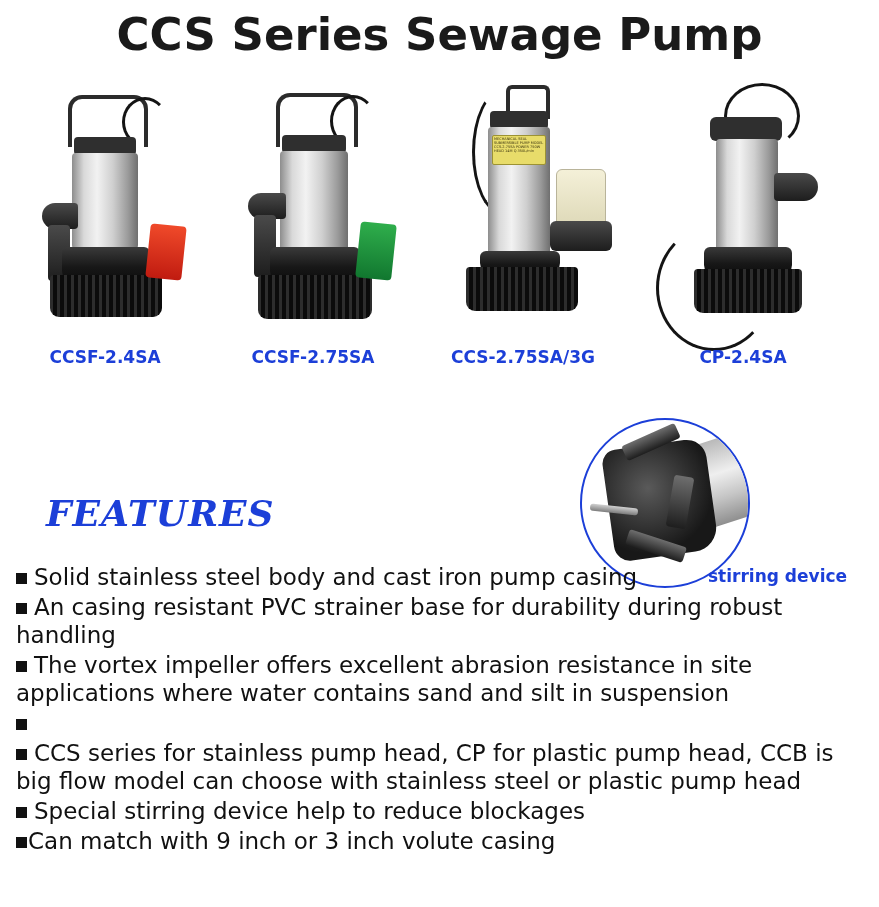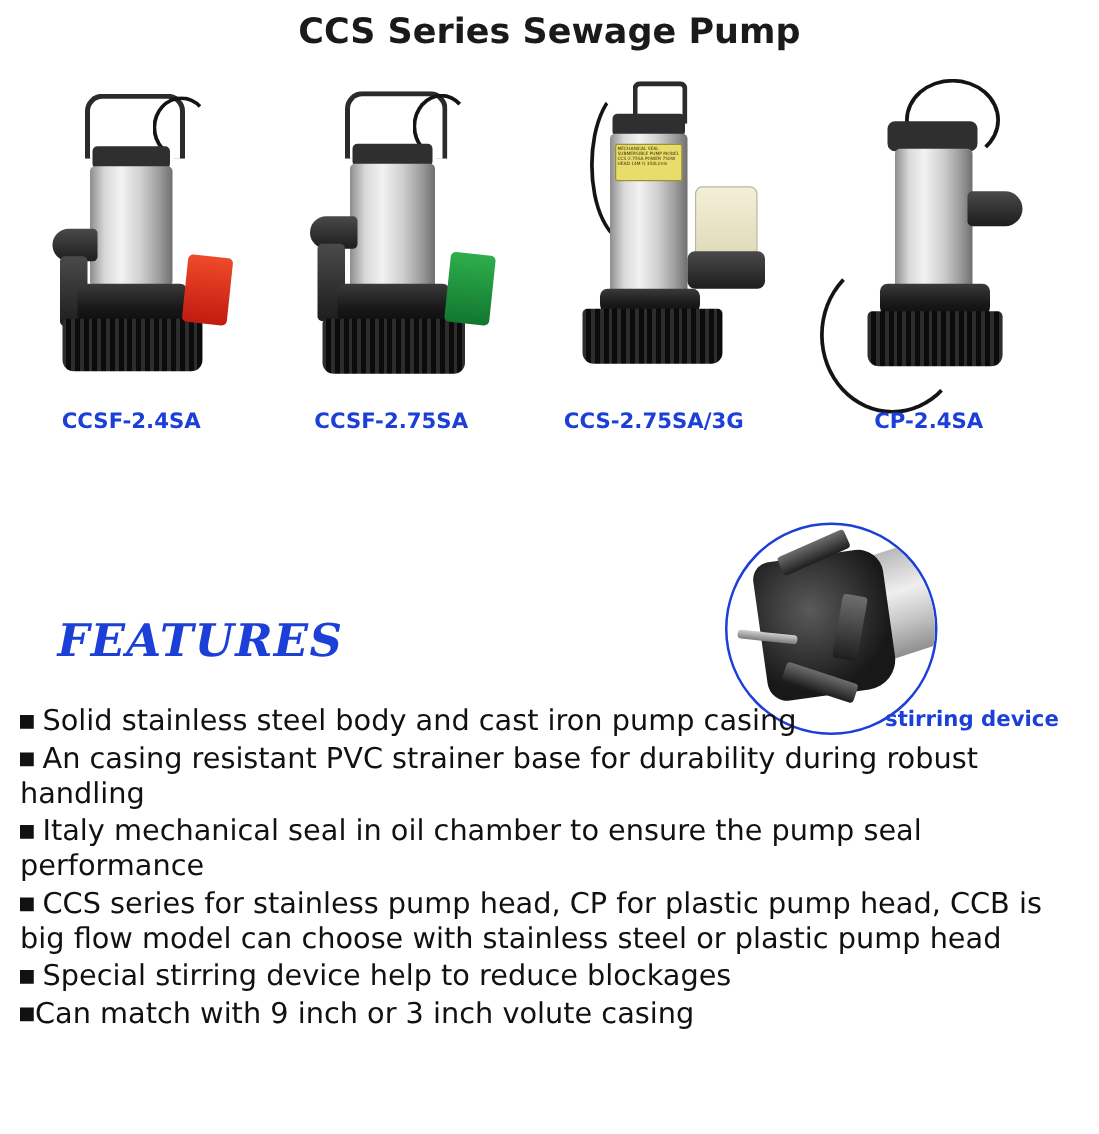--- a/index.html
+++ b/index.html
@@ -10,21 +10,21 @@
   body {
     width: 879px;
     height: 907px;
     position: relative;
     font-family: "Liberation Sans", sans-serif;
     color: #000;
     overflow: hidden;
   }
   .page-title {
     text-align: center;
-    font-size: 28px;
+    font-size: 45px;
     font-weight: bold;
     color: #1a1a1a;
     letter-spacing: 0px;
     margin: 8px 0 0 0;
     font-family: "DejaVu Sans", sans-serif;
   }
 
   
   .product-row {
     position: relative;
@@ -307,17 +307,18 @@
     <div class="stir-rod"></div>
   </div>
   <div class="stirring-caption">stirring device</div>
 </div>
 
 <div class="features-heading">FEATURES</div>
 
 <div class="features-list">
   <p class="feature-item"><span class="bullet"></span><span>Solid stainless steel body and cast iron pump casing</span></p>
   <p class="feature-item"><span class="bullet"></span><span>An casing resistant PVC strainer base for durability during robust handling</span></p>
-  <p class="feature-item"><span class="bullet"></span><span>Italy mechanical seal in oil chamber to ensure the pump seal performance</span></p>
+  <p class="feature-item"><span class="bullet"></span><span>The vortex impeller offers excellent abrasion resistance in site applications where water contains sand and silt in suspension</span></p>
+  <p class="feature-item"><span class="bullet"></span></p>
   <p class="feature-item"><span class="bullet"></span><span>CCS series for stainless pump head, CP for plastic pump head, CCB is big flow model can choose with stainless steel or plastic pump head</span></p>
   <p class="feature-item"><span class="bullet"></span><span>Special stirring device help to reduce blockages</span></p>
   <p class="feature-item"><span class="bullet tight"></span><span>Can match with 9 inch or 3 inch volute casing</span></p>
 </div>
 
 </body></html>

